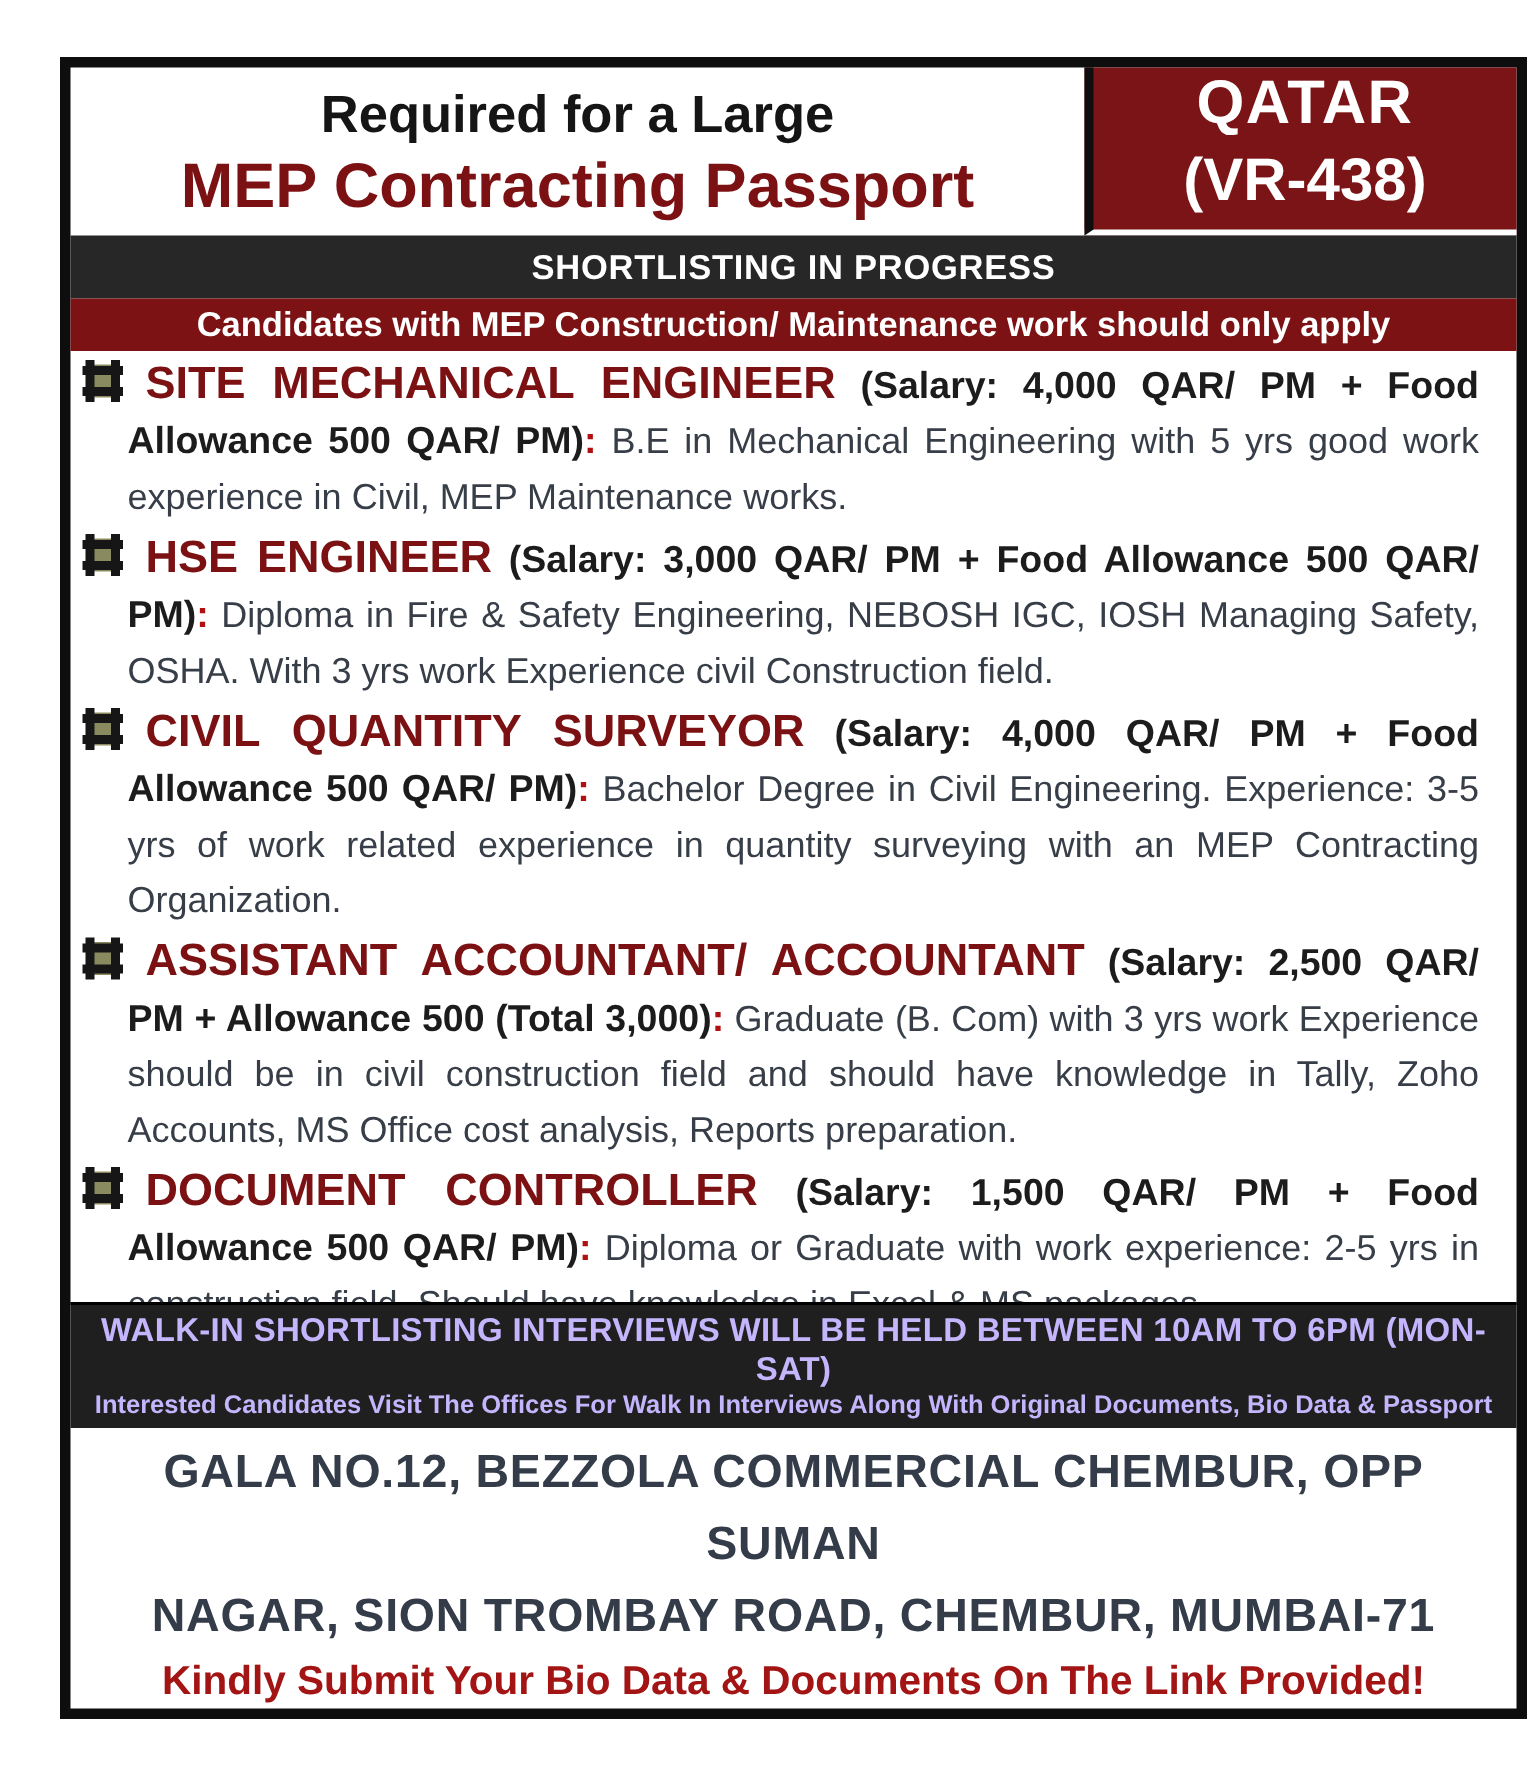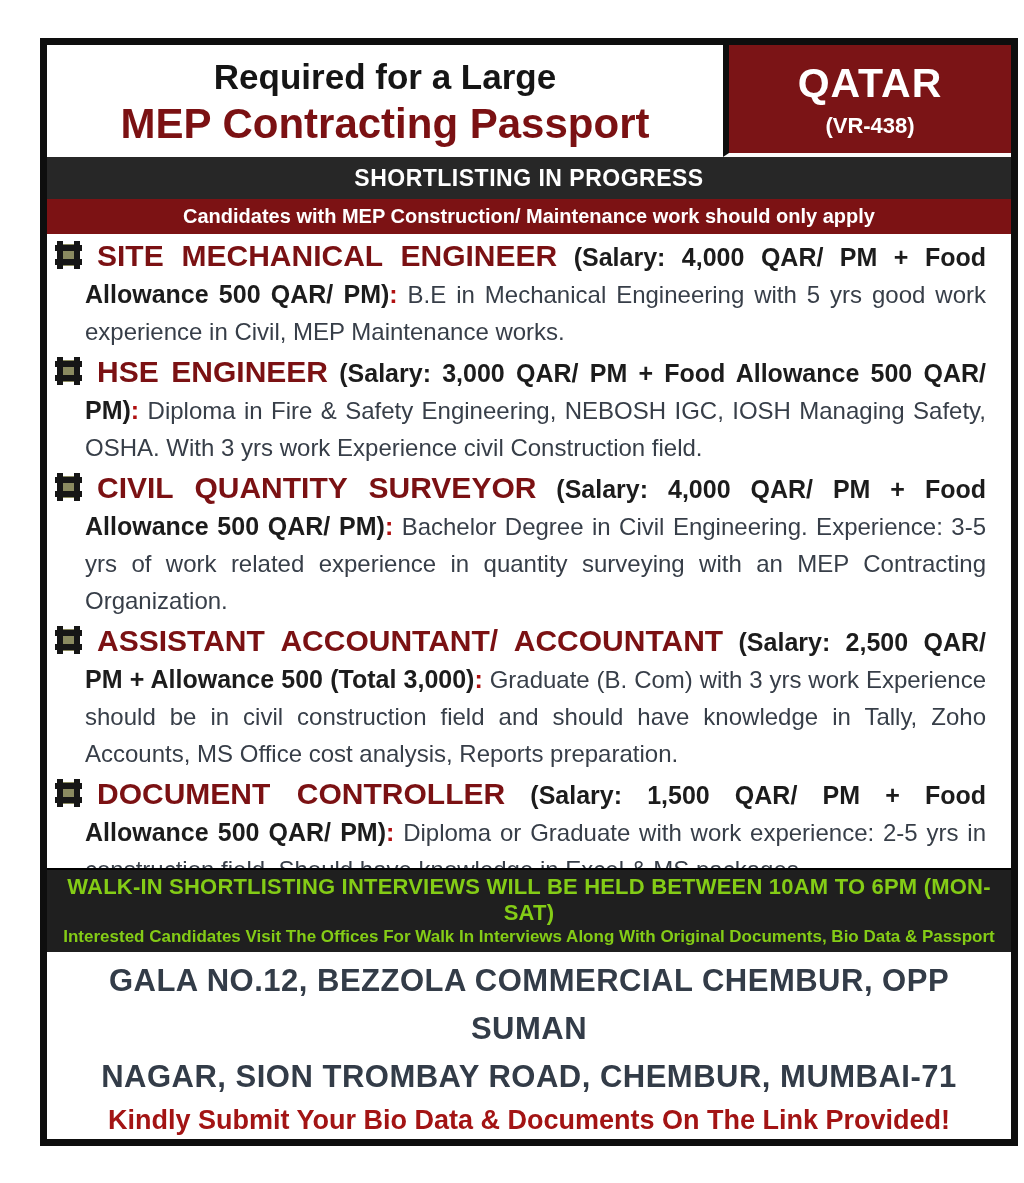--- a/index.html
+++ b/index.html
@@ -6,50 +6,50 @@
   body { width:1024px; height:1183px; background:#ffffff; font-family:"Liberation Sans", sans-serif; position:relative; }
   .page { position:absolute; left:12px; top:0; width:1024px; height:1183px; background:#fff; }
   .poster { position:absolute; left:28px; top:38px; width:978px; height:1108px; border:7px solid #0e0e0e; background:#fff; display:flex; flex-direction:column; }
 
   
   .hdr { display:flex; height:112px; flex:0 0 auto; }
   .hdr-left { flex:1; display:flex; flex-direction:column; justify-content:center; align-items:center; padding-top:2px; }
   .hdr-l1 { font-size:35px; font-weight:bold; color:#151515; letter-spacing:0px; }
   .hdr-l2 { font-size:42px; font-weight:bold; color:#7b1113; letter-spacing:0px; margin-top:3px; }
   .qatar { width:288px; background:#7b1416; border-left:6px solid #0e0e0e; border-bottom:4px solid #fdfdfd; color:#fff;
-           display:flex; flex-direction:column; justify-content:center; align-items:center; }
+           display:flex; flex-direction:column; justify-content:flex-start; align-items:center; }
   .qatar-l1 { font-size:41px; font-weight:bold; letter-spacing:1px; }
-  .qatar-l2 { font-size:22px; font-weight:bold; margin-top:6px; }
+  .qatar-l2 { font-size:40px; font-weight:bold; margin-top:6px; }
 
   
   .bar-black { flex:0 0 auto; background:#272727; color:#fff; text-align:center; font-weight:bold;
                font-size:23px; line-height:42px; height:42px; letter-spacing:0.5px; }
   .bar-maroon { flex:0 0 auto; background:#7c1214; color:#fff; text-align:center; font-weight:bold;
-                font-size:20px; line-height:35px; height:35px; }
+                font-size:23px; line-height:35px; height:35px; }
 
   
   .jobs { flex:1 1 auto; overflow:hidden; padding-top:3px; }
   .job { text-align:justify; margin:0 25px 3px 8px; padding-left:30px; text-indent:-30px;
          font-size:24px; line-height:37px; color:#373e48; }
   .job-title { font-size:30px; font-weight:bold; color:#7b1113; letter-spacing:0px; }
   .job-bold { font-size:25px; font-weight:bold; color:#1c1c1c; }
   .job-colon { font-size:25px; font-weight:bold; color:#b01010; }
   .job-desc { font-size:24px; color:#373e48; }
 
   
   .hash { position:relative; display:inline-block; width:27px; height:28px; margin-right:15px; vertical-align:-3px; text-indent:0; }
   .hc  { position:absolute; left:3px; top:3px; right:3px; bottom:3px; background:#8a8a60; }
   .hv  { position:absolute; top:0; bottom:0; width:6px; background:#161616; }
   .hv1 { left:2px; } .hv2 { right:2px; }
   .hh  { position:absolute; left:0; right:0; height:6px; background:#161616; }
   .hh1 { top:4px; } .hh2 { bottom:4px; }
   .hash i, .hash b { display:block; }
 
   
-  .walkin { flex:0 0 auto; background:#1f1f1f; color:#84cc16; text-align:center; padding:4px 0 5px 0; border-top:2px solid #000; }
+  .walkin { flex:0 0 auto; background:#1f1f1f; color:#c4b5fd; text-align:center; padding:4px 0 5px 0; border-top:2px solid #000; }
   .walkin-l1 { font-size:22px; font-weight:bold; letter-spacing:0.2px; line-height:26px; }
   .walkin-l2 { font-size:17px; font-weight:bold; line-height:21px; }
   .address { flex:0 0 auto; text-align:center; padding-top:5px; }
   .addr-line { font-size:31px; font-weight:bold; color:#333c48; letter-spacing:0.5px; line-height:48px; }
   .note { font-size:27px; font-weight:bold; color:#a31414; line-height:38px; }
 </style>
 </head>
 <body>
 
 <div class="page">

